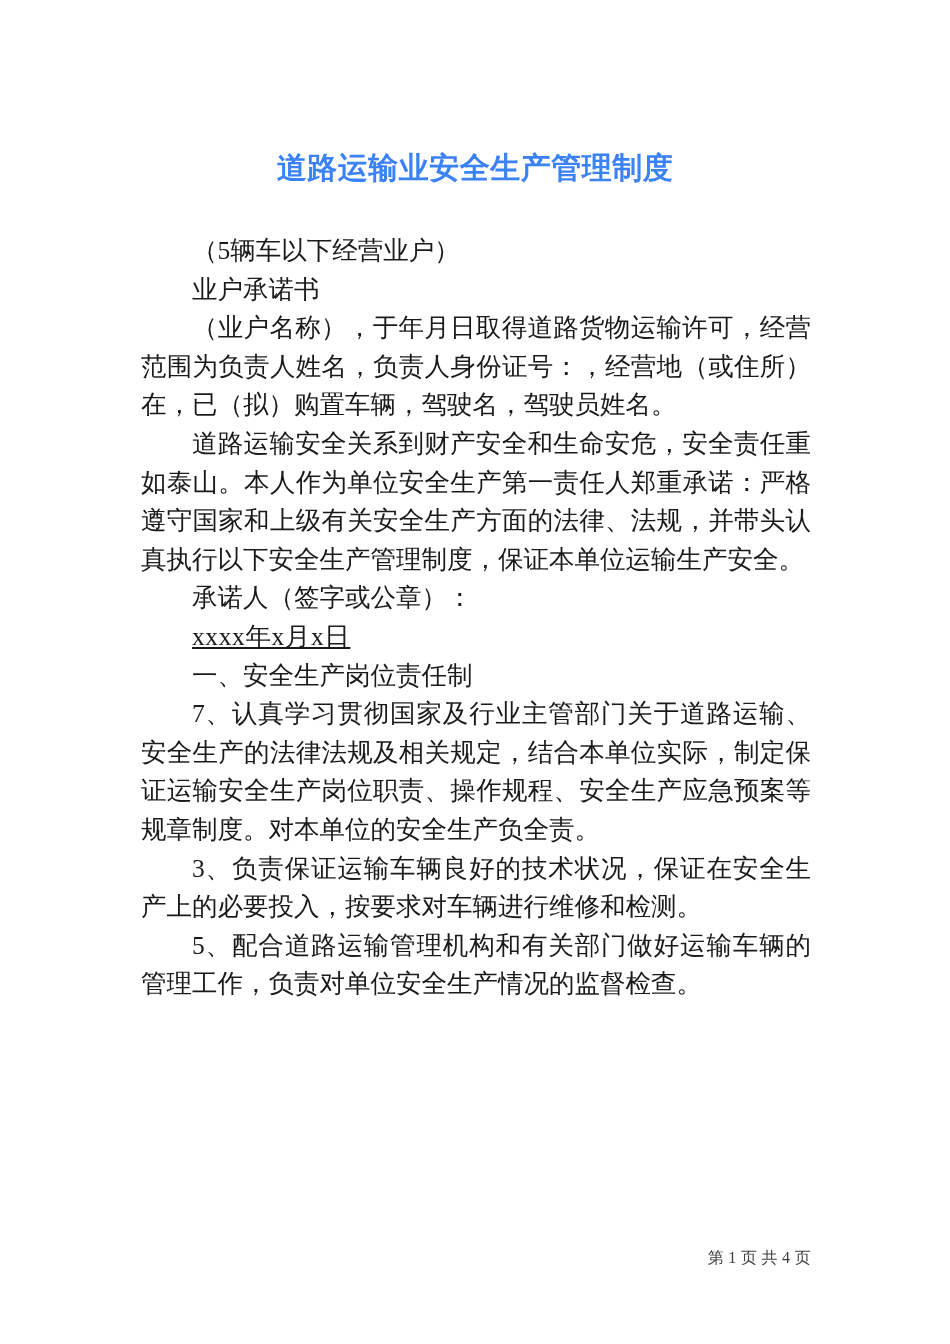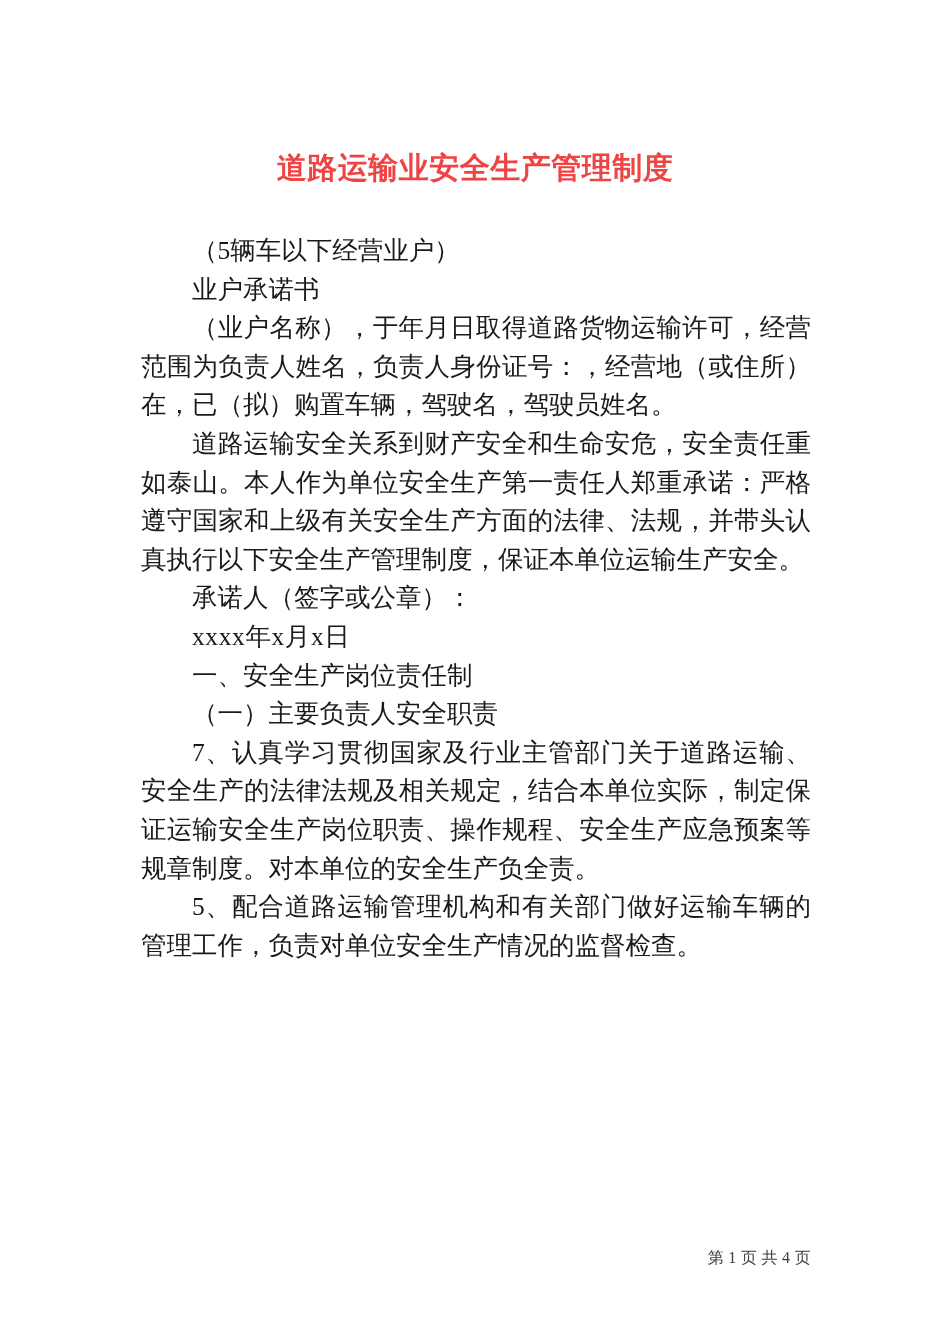--- a/index.html
+++ b/index.html
@@ -24,21 +24,21 @@
     position: absolute;
     left: 0;
     right: 0;
     top: 128px;
     text-align: center;
     font-family: "Liberation Sans", "DejaVu Sans", sans-serif;
     font-weight: bold;
     font-size: 30px;
     line-height: 40px;
     letter-spacing: 0.5px;
-    color: #ef4444;
+    color: #3b82f6;
     white-space: nowrap;
   }
 
   
   #body-block {
     position: absolute;
     left: 141px;
     top: 232px;
     width: 670px;
     font-size: 25.5px;
@@ -58,20 +58,21 @@
 
   
   .p-nowrap {
     text-align: left;
     white-space: nowrap;
   }
 
   
   .date-line {
     letter-spacing: 0.6px;
+    text-decoration: underline;
   }
 
   
   #page-footer {
     position: absolute;
     right: 139px;
     top: 1247px;
     font-size: 16px;
     line-height: 22px;
     color: #404040;
@@ -96,25 +97,25 @@
     <p class="p-indent2">（业户名称），于年月日取得道路货物运输许可，经营范围为负责人姓名，负责人身份证号：，经营地（或住所）在，已（拟）购置车辆，驾驶名，驾驶员姓名。</p>
 
     <p class="p-indent2">道路运输安全关系到财产安全和生命安危，安全责任重如泰山。本人作为单位安全生产第一责任人郑重承诺：严格遵守国家和上级有关安全生产方面的法律、法规，并带头认真执行以下安全生产管理制度，保证本单位运输生产安全。</p>
 
     <p class="p-indent2 p-nowrap">承诺人（签字或公章）：</p>
 
     <p class="p-indent2 p-nowrap date-line">xxxx年x月x日</p>
 
     <p class="p-indent2 p-nowrap">一、安全生产岗位责任制</p>
 
-    <p class="p-indent2 p-nowrap">（一）主要负责人安全职责</p>
 
     <p class="p-indent2">7、认真学习贯彻国家及行业主管部门关于道路运输、安全生产的法律法规及相关规定，结合本单位实际，制定保证运输安全生产岗位职责、操作规程、安全生产应急预案等规章制度。对本单位的安全生产负全责。</p>
 
 
+    <p class="p-indent2">3、负责保证运输车辆良好的技术状况，保证在安全生产上的必要投入，按要求对车辆进行维修和检测。</p>
 
 
     <p class="p-indent2">5、配合道路运输管理机构和有关部门做好运输车辆的管理工作，负责对单位安全生产情况的监督检查。</p>
 
   </div>
 
   <div id="page-footer">第 1 页 共 4 页</div>
 
 </div>
 

